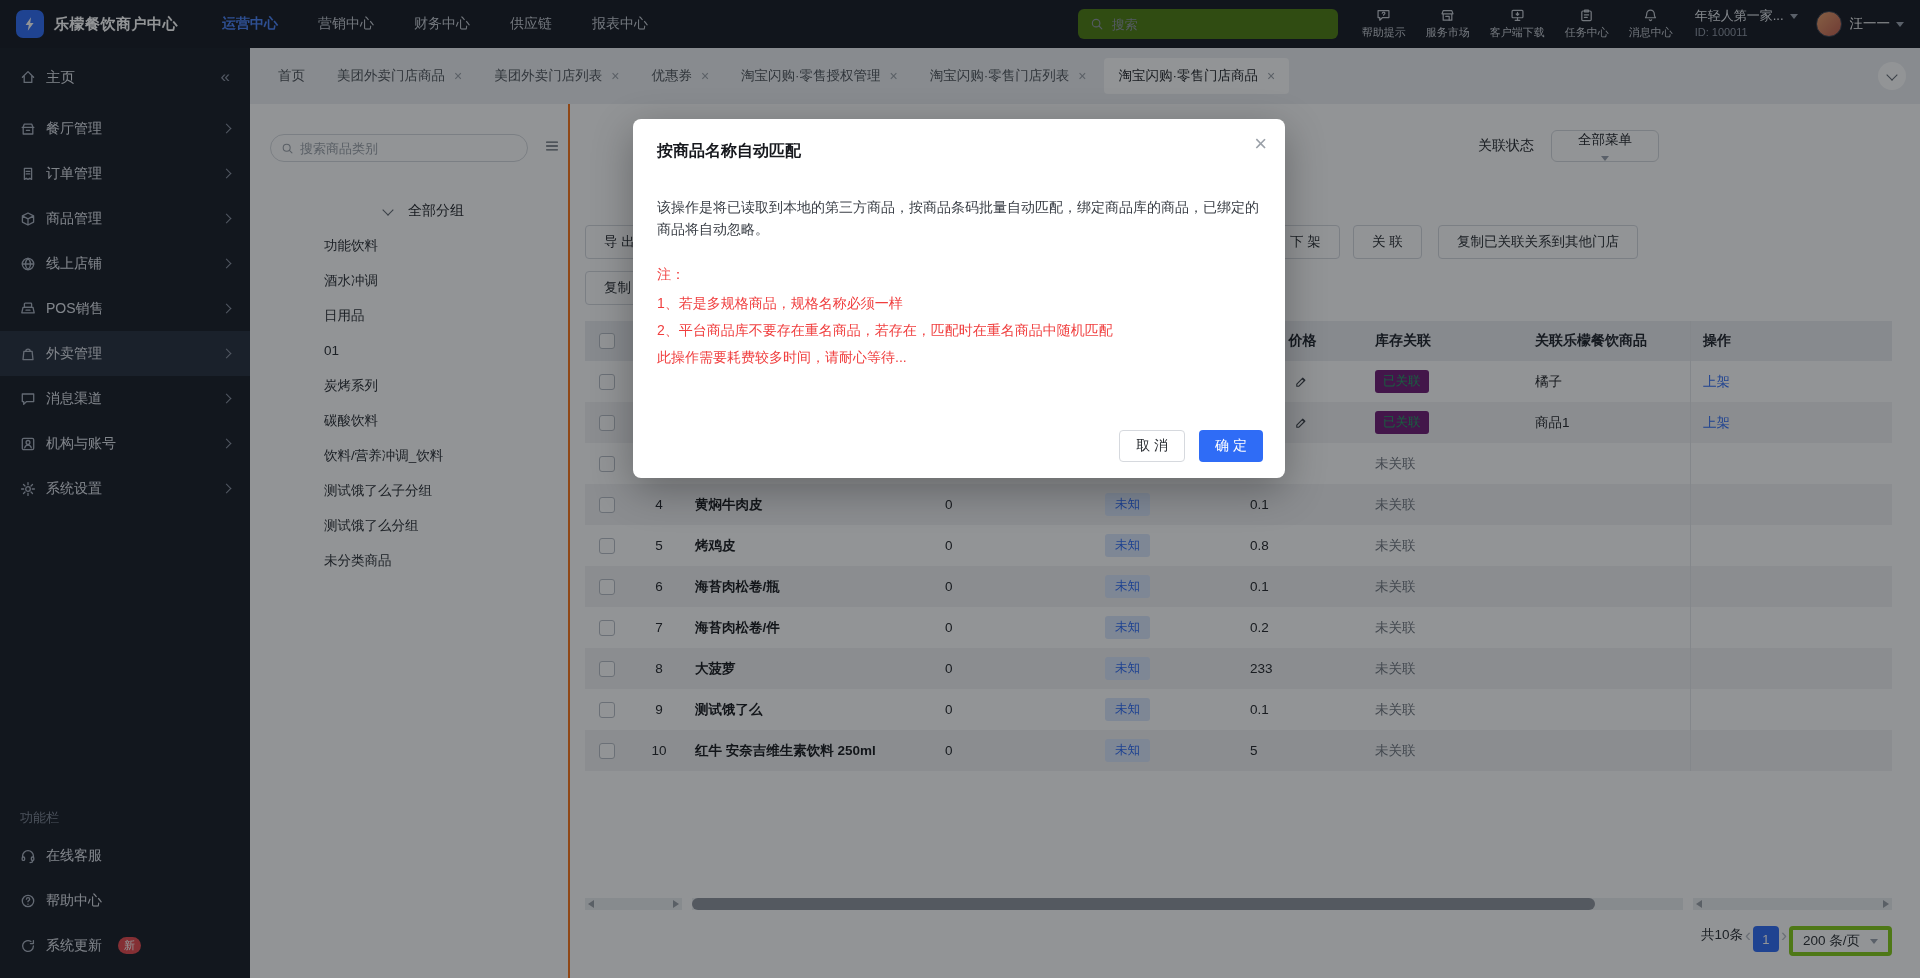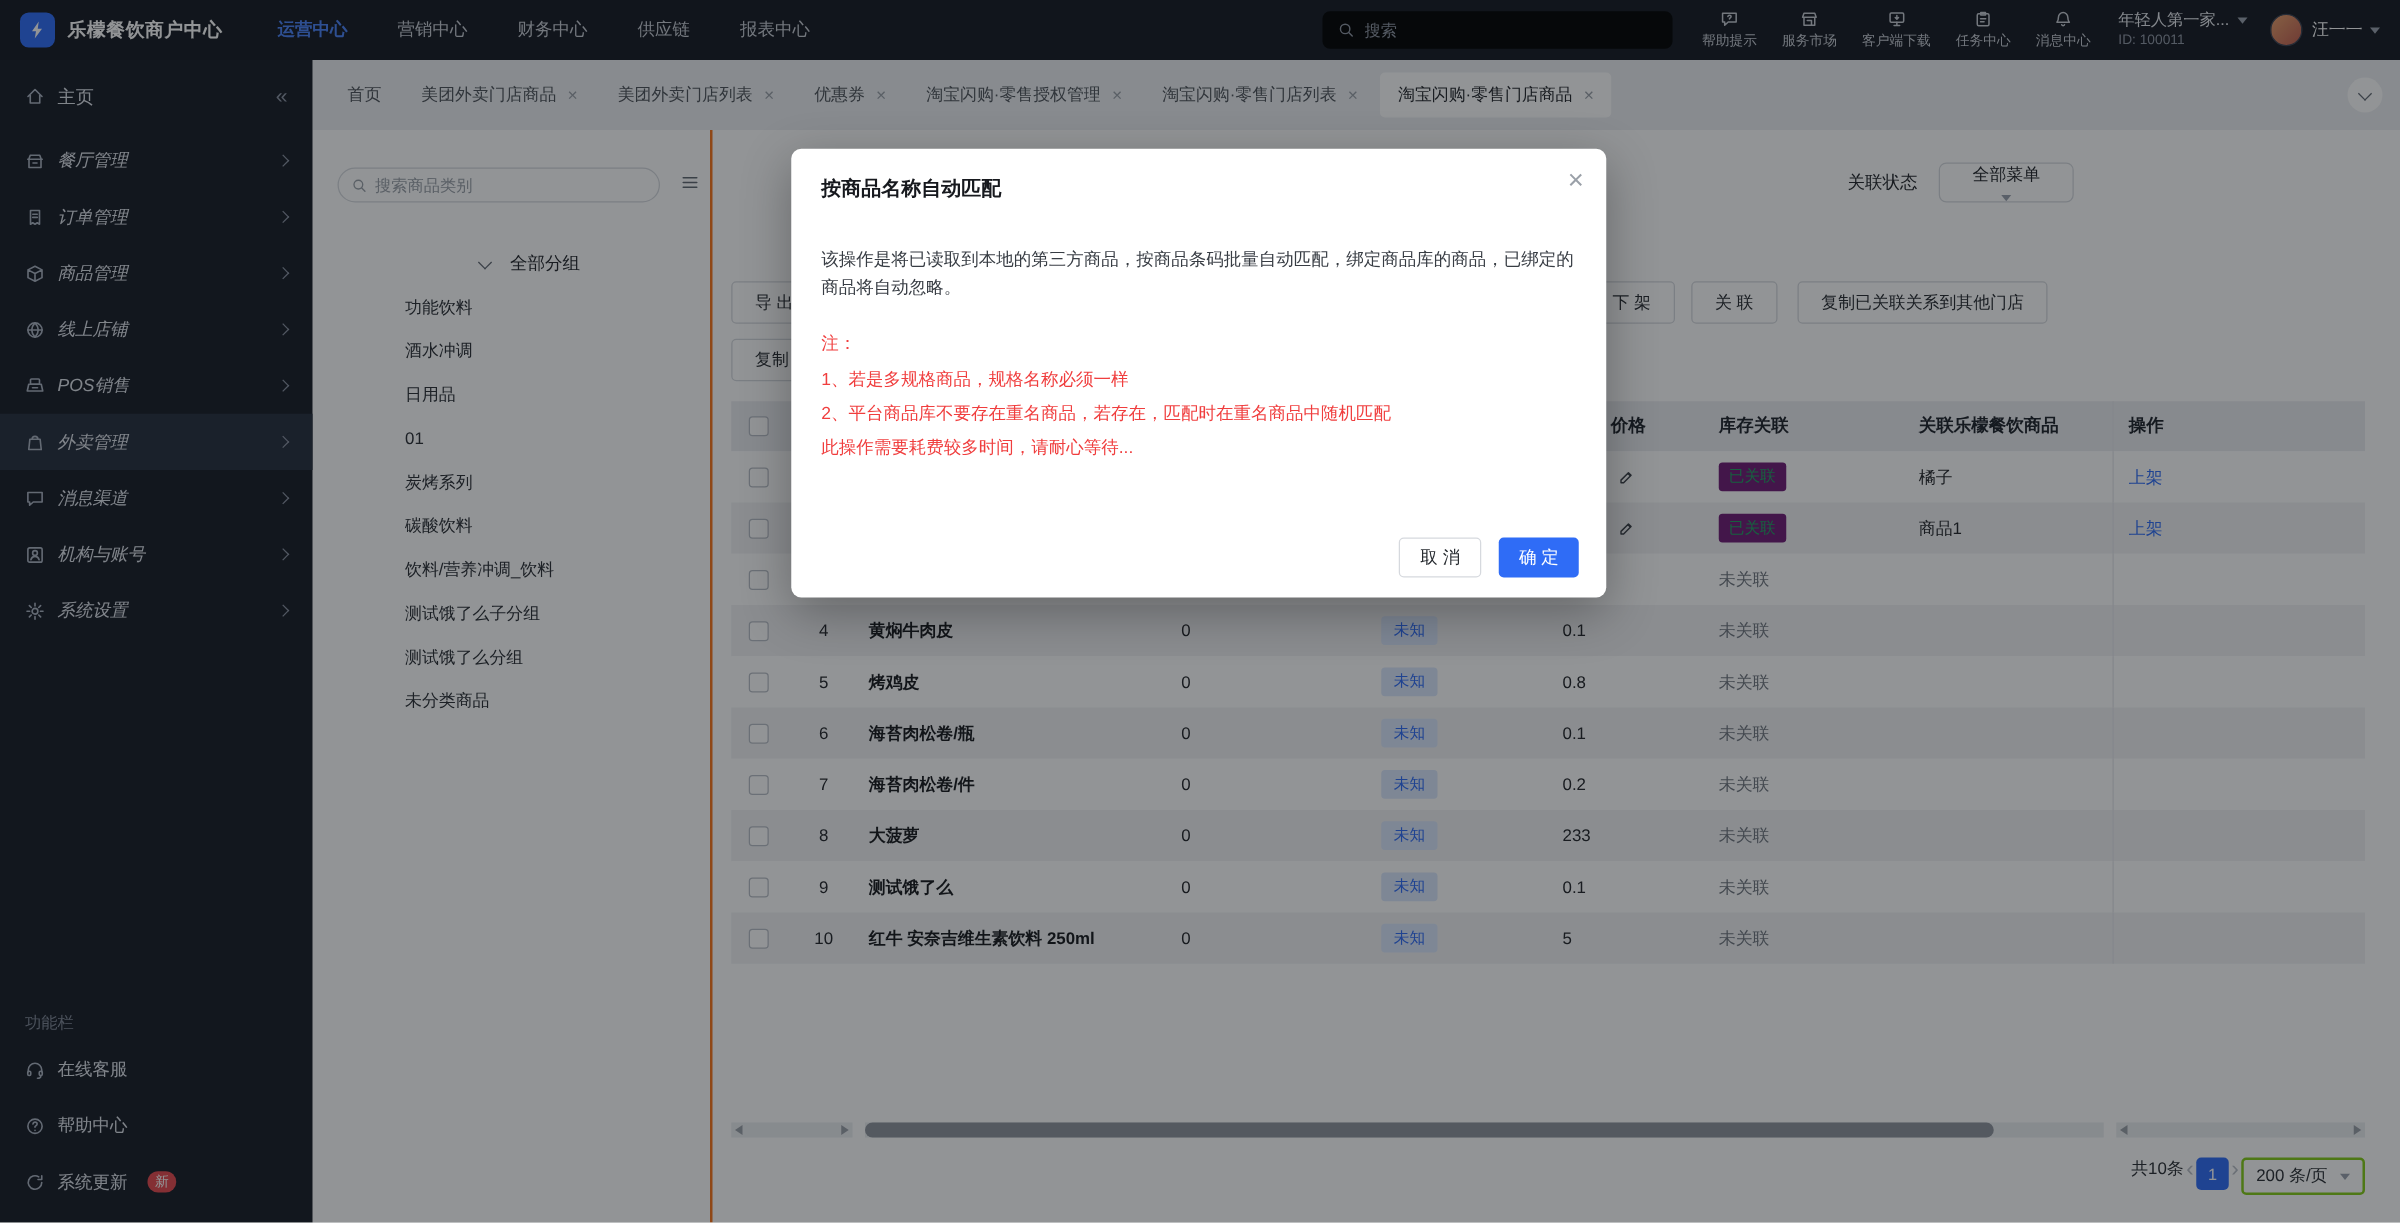--- a/index.html
+++ b/index.html
@@ -10,21 +10,21 @@
 
   
   .topbar { position:absolute; top:0; left:0; width:100%; height:48px; background:#141821;
     display:flex; align-items:center; padding:0 16px; z-index:5; }
   .logo { width:28px; height:28px; border-radius:7px; background:#2f6cf6; display:flex;
     align-items:center; justify-content:center; margin-right:10px; flex:none; }
   .brand { color:#fff; font-size:15px; font-weight:700; margin-right:44px; letter-spacing:.5px; white-space:nowrap; }
   .topnav { display:flex; gap:40px; font-size:14px; color:#c6cad2; white-space:nowrap; }
   .topnav .nav-item { cursor:pointer; }
   .topnav .nav-item.active { color:#4a82f7; font-weight:700; }
-  .tsearch { margin-left:auto; width:280px; height:30px; background:#000000; border-radius:6px;
+  .tsearch { margin-left:auto; width:260px; height:30px; background:#4d7c0f; border-radius:6px;
     display:flex; align-items:center; gap:8px; padding:4px 12px; color:#8f96a3; flex:none; }
   .tsearch svg { width:14px; height:14px; }
   .tsearch input { background:transparent; border:0; outline:0; color:#dfe3ea; font-size:13px; width:100%; }
   .tsearch input::placeholder { color:#8f96a3; }
   .tools { display:flex; gap:20px; margin-left:24px; color:#c6cad2; flex:none; }
   .tool { display:flex; flex-direction:column; align-items:center; gap:2px; font-size:11px; cursor:pointer; white-space:nowrap; }
   .tool .icon svg { width:15px; height:15px; }
   .store { margin-left:22px; color:#e7eaef; font-size:13px; line-height:1.3; flex:none; cursor:pointer; }
   .store-top { display:flex; align-items:center; gap:6px; white-space:nowrap; }
   .store .sid { color:#8f96a3; font-size:11px; }
@@ -32,21 +32,21 @@
     background:linear-gradient(135deg,#e8a06a,#c05d4e); border:1px solid #3a4150; }
   .user { color:#fff; font-size:13.5px; margin:0 6px 0 8px; white-space:nowrap; }
   .caret-down { width:0; height:0; border-left:4px solid transparent; border-right:4px solid transparent;
     border-top:5px solid #9aa1ad; display:inline-block; }
 
   
   .sidebar { position:absolute; top:48px; left:0; width:250px; bottom:0; background:#171c26; color:#dfe3ea; z-index:4; }
   .side-home { height:58px; display:flex; align-items:center; padding:0 20px; gap:10px; font-size:14.5px; cursor:pointer; }
   .side-home .icon, .side-item .icon, .sf-item .icon { color:#aab2c0; }
   .collapse { margin-left:auto; color:#8b93a2; font-size:17px; cursor:pointer; }
-  .side-item { height:45px; display:flex; align-items:center; padding:0 20px; gap:10px; font-size:14px; cursor:pointer;font-style:italic; }
+  .side-item { height:45px; display:flex; align-items:center; padding:0 20px; gap:10px; font-size:14px; cursor:pointer; }
   .side-item.active { background:#262e3d; }
   .chev-r { width:7px; height:7px; border-top:1.5px solid #8b93a2; border-right:1.5px solid #8b93a2;
     transform:rotate(45deg); margin-left:auto; flex:none; }
   .side-footer { position:absolute; left:0; right:0; bottom:10px; padding:0 20px; }
   .flabel { color:#7e8694; font-size:13px; margin-bottom:6px; }
   .sf-item { height:45px; display:flex; align-items:center; gap:10px; font-size:14px; cursor:pointer; }
   .badge-new { background:#e5484d; color:#fff; font-size:11px; border-radius:9px; padding:1px 6px; margin-left:6px; }
 
   
   .main { position:absolute; top:48px; left:250px; right:0; bottom:0; background:#fff; }
@@ -115,21 +115,21 @@
   .sb-thumb { height:12px; width:903px; background:#8e949d; border-radius:6px; cursor:pointer; }
   .sb-right { left:1123px; width:199px; }
   .tri-l { width:0; height:0; border-top:4px solid transparent; border-bottom:4px solid transparent; border-right:6px solid #9aa0a8; cursor:pointer; }
   .tri-r { width:0; height:0; border-top:4px solid transparent; border-bottom:4px solid transparent; border-left:6px solid #9aa0a8; cursor:pointer; }
 
   .pager { position:absolute; top:822px; left:0; width:1322px; height:32px; display:flex; justify-content:flex-end;
     align-items:flex-start; gap:2px; font-size:13.5px; color:#2a2e33; }
   .pg-arrow { color:#b9bec6; font-size:18px; cursor:pointer; line-height:1; }
   .pg-page { width:26px; height:26px; background:#2f6cf6; color:#fff; border-radius:4px; display:flex;
     align-items:center; justify-content:center; font-size:13px; cursor:pointer; }
-  .pg-size { height:30px; border:2px solid #84cc16; border-radius:4px; display:flex; align-items:center;
+  .pg-size { height:30px; border:4px solid #84cc16; border-radius:4px; display:flex; align-items:center;
     gap:10px; padding:0 10px; cursor:pointer; background:#fff; }
 
   
   .overlay { position:absolute; inset:0; background:rgba(13,17,23,.45); z-index:50; }
   .modal { position:absolute; left:633px; top:119px; width:652px; height:359px; background:#fff; border-radius:8px;
     z-index:51; box-shadow:0 12px 40px rgba(0,0,0,.3); padding:22px 24px; }
   .m-title { font-size:16px; font-weight:700; color:#17191e; }
   .m-close { position:absolute; top:14px; right:18px; font-size:22px; color:#9aa0a8; cursor:pointer; line-height:1; background:none; border:0; }
   .m-body { margin-top:34px; font-size:14px; color:#383d44; line-height:22px; }
   .m-note { color:#f03e3e; font-size:14px; margin-top:26px; }

